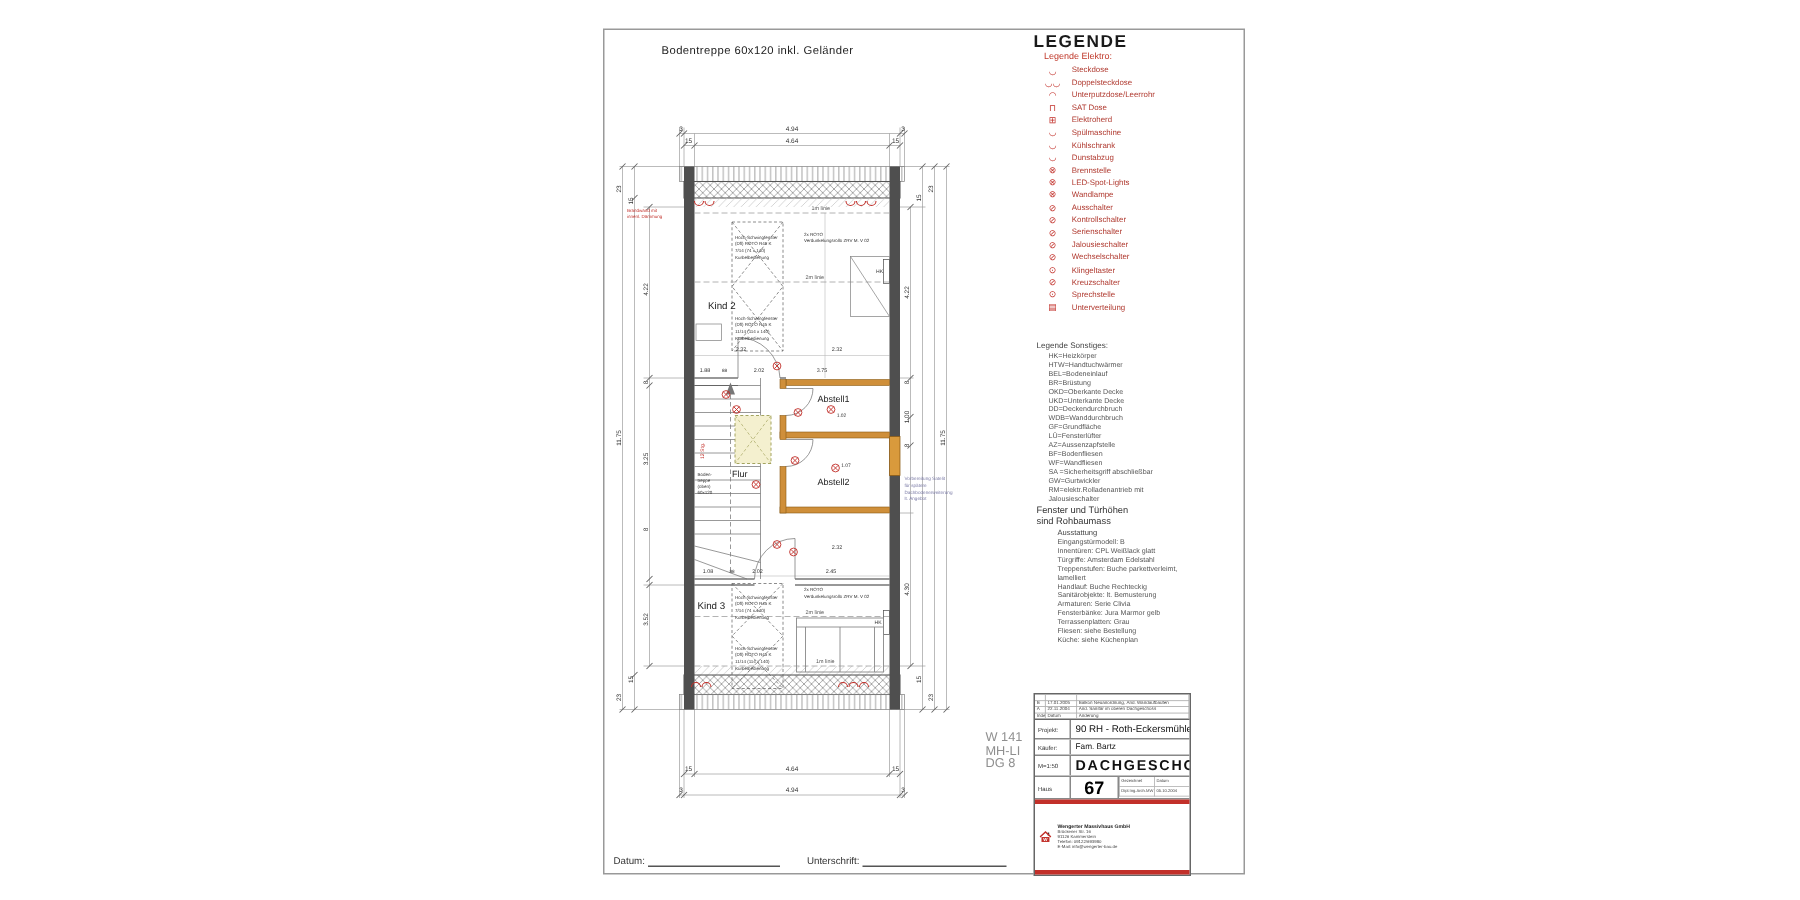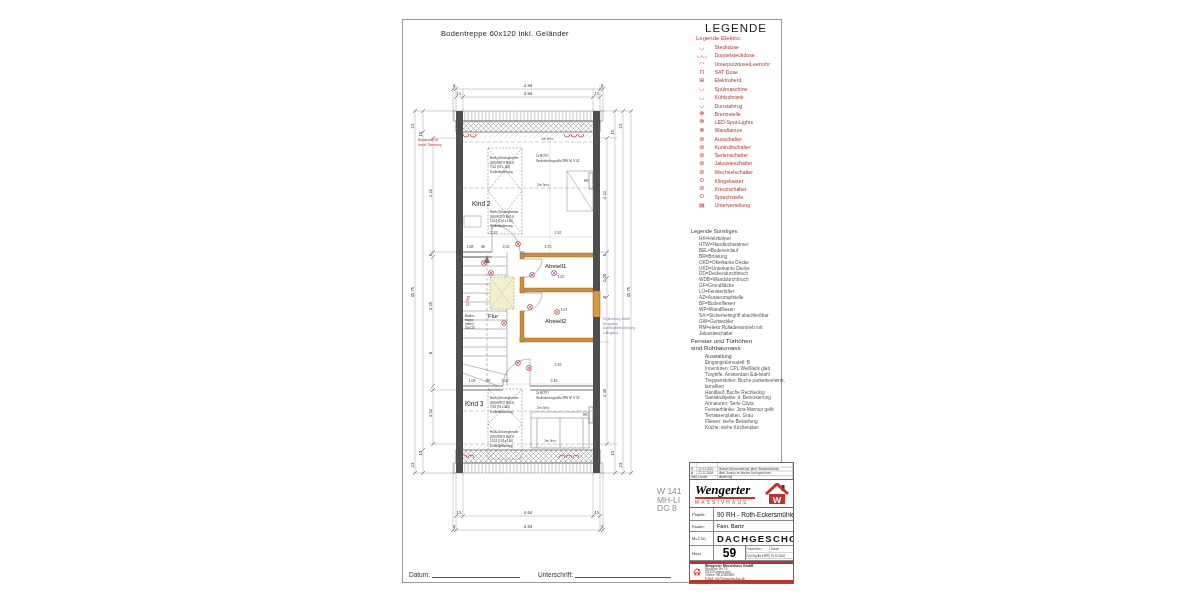--- a/index.html
+++ b/index.html
@@ -1,25 +1,25 @@
 <!DOCTYPE html>
 <html><head>
 <meta charset="utf-8">
 <style>
   *{margin:0;padding:0;box-sizing:border-box}
   html,body{width:1200px;height:600px;background:#fff;overflow:hidden;
     font-family:"Liberation Sans",sans-serif}
-  .sheet{position:absolute;left:402px;top:19px;width:380px;height:564px;
+  .sheet{position:absolute;left:402px;top:19px;width:428px;height:564px;
     border:1px solid #999;background:#fff}
   .plan-svg{position:absolute;left:0;top:0}
   .sheet-title{position:absolute;left:38px;top:9px;font-size:7.5px;color:#222;letter-spacing:.3px}
 
   
   .legend{position:absolute;left:286px;top:0;width:109px;height:440px}
-  .lg-title{position:absolute;left:16px;top:2px;font-size:11.5px;font-weight:normal;color:#1a1a1a;letter-spacing:1px}
+  .lg-title{position:absolute;left:0;top:2px;font-size:11.5px;font-weight:bold;color:#1a1a1a;letter-spacing:1px}
   .lg-elektro-title{position:absolute;left:7px;top:15px;font-size:6px;color:#c0392b}
   .el-wrap{position:absolute;left:0;top:23px;width:133%;transform:scale(.75);transform-origin:0 0}
   .el-row{display:flex;align-items:center;height:11.1px}
   .el-ico{width:34px;text-align:center;color:#c2302a;font-size:8px;line-height:8px}
   .el-lbl{font-size:7px;color:#b03a30}
   .lg-sonst-title{position:absolute;left:2px;top:208px;font-size:5.4px;color:#444}
   .so-wrap{position:absolute;left:10px;top:215px;width:120px;transform:scale(.75);transform-origin:0 0}
   .so-row{font-size:6.3px;line-height:7.9px;color:#555}
   .fenster-note{position:absolute;left:2px;top:318px;font-size:6.2px;line-height:6.8px;color:#333}
   .au-wrap{position:absolute;left:16px;top:333px;width:112px;transform:scale(.75);transform-origin:0 0}
@@ -434,46 +434,35 @@
           <div class="rv-c">17.01.2005</div>
           <div class="rv-c">Balkon Neuanordnung, Änd. Wandaufbauten</div>
           <div class="rv-c">A</div>
           <div class="rv-c">22.11.2004</div>
           <div class="rv-c">Änd. Sanitär im oberen Dachgeschoss</div>
           <div class="rv-c">Index</div>
           <div class="rv-c">Datum</div>
           <div class="rv-c">Änderung</div>
         </div>
     </div>
-    <div class="brand-row">
-      <div class="brand-name">Wengerter</div>
-      <div class="brand-bar"></div>
-      <div class="brand-sub">MASSIVHAUS</div>
-      <svg class="brand-logo" width="24" height="22" viewBox="0 0 24 22">
-        <rect x="16.5" y="2" width="3" height="6" fill="#333"></rect>
-        <path d="M1 11L12 1L23 11" fill="none" stroke="#c2302a" stroke-width="3"></path>
-        <rect x="4" y="11" width="16" height="10" fill="#c2302a"></rect>
-        <text x="12" y="19.5" text-anchor="middle" font-size="9" font-weight="bold" fill="#fff">W</text>
-      </svg>
-    </div>
     <div class="tb-row row-projekt">
       <div class="tb-label">Projekt:</div>
       <div class="tb-value">90 RH - Roth-Eckersmühlen</div>
     </div>
     <div class="tb-row row-kaeufer">
       <div class="tb-label">Käufer:</div>
       <div class="tb-value">Fam. Bartz</div>
     </div>
     <div class="tb-row row-scale">
       <div class="tb-label">M=1:50</div>
       <div class="tb-value">DACHGESCHOSS</div>
     </div>
     <div class="tb-row row-haus">
       <div class="tb-label">Haus</div>
-      <div class="haus-value">59</div>
+      <div class="haus-value">67</div>
       <div class="mini">
         <div class="mini-grid">
           <div>Gezeichnet</div>
           <div>Datum</div>
           <div>Dipl.Ing.Arch.MW</div>
           <div>05.10.2004</div>
         </div>
       </div>
     </div>
     <div class="redbar"></div>

